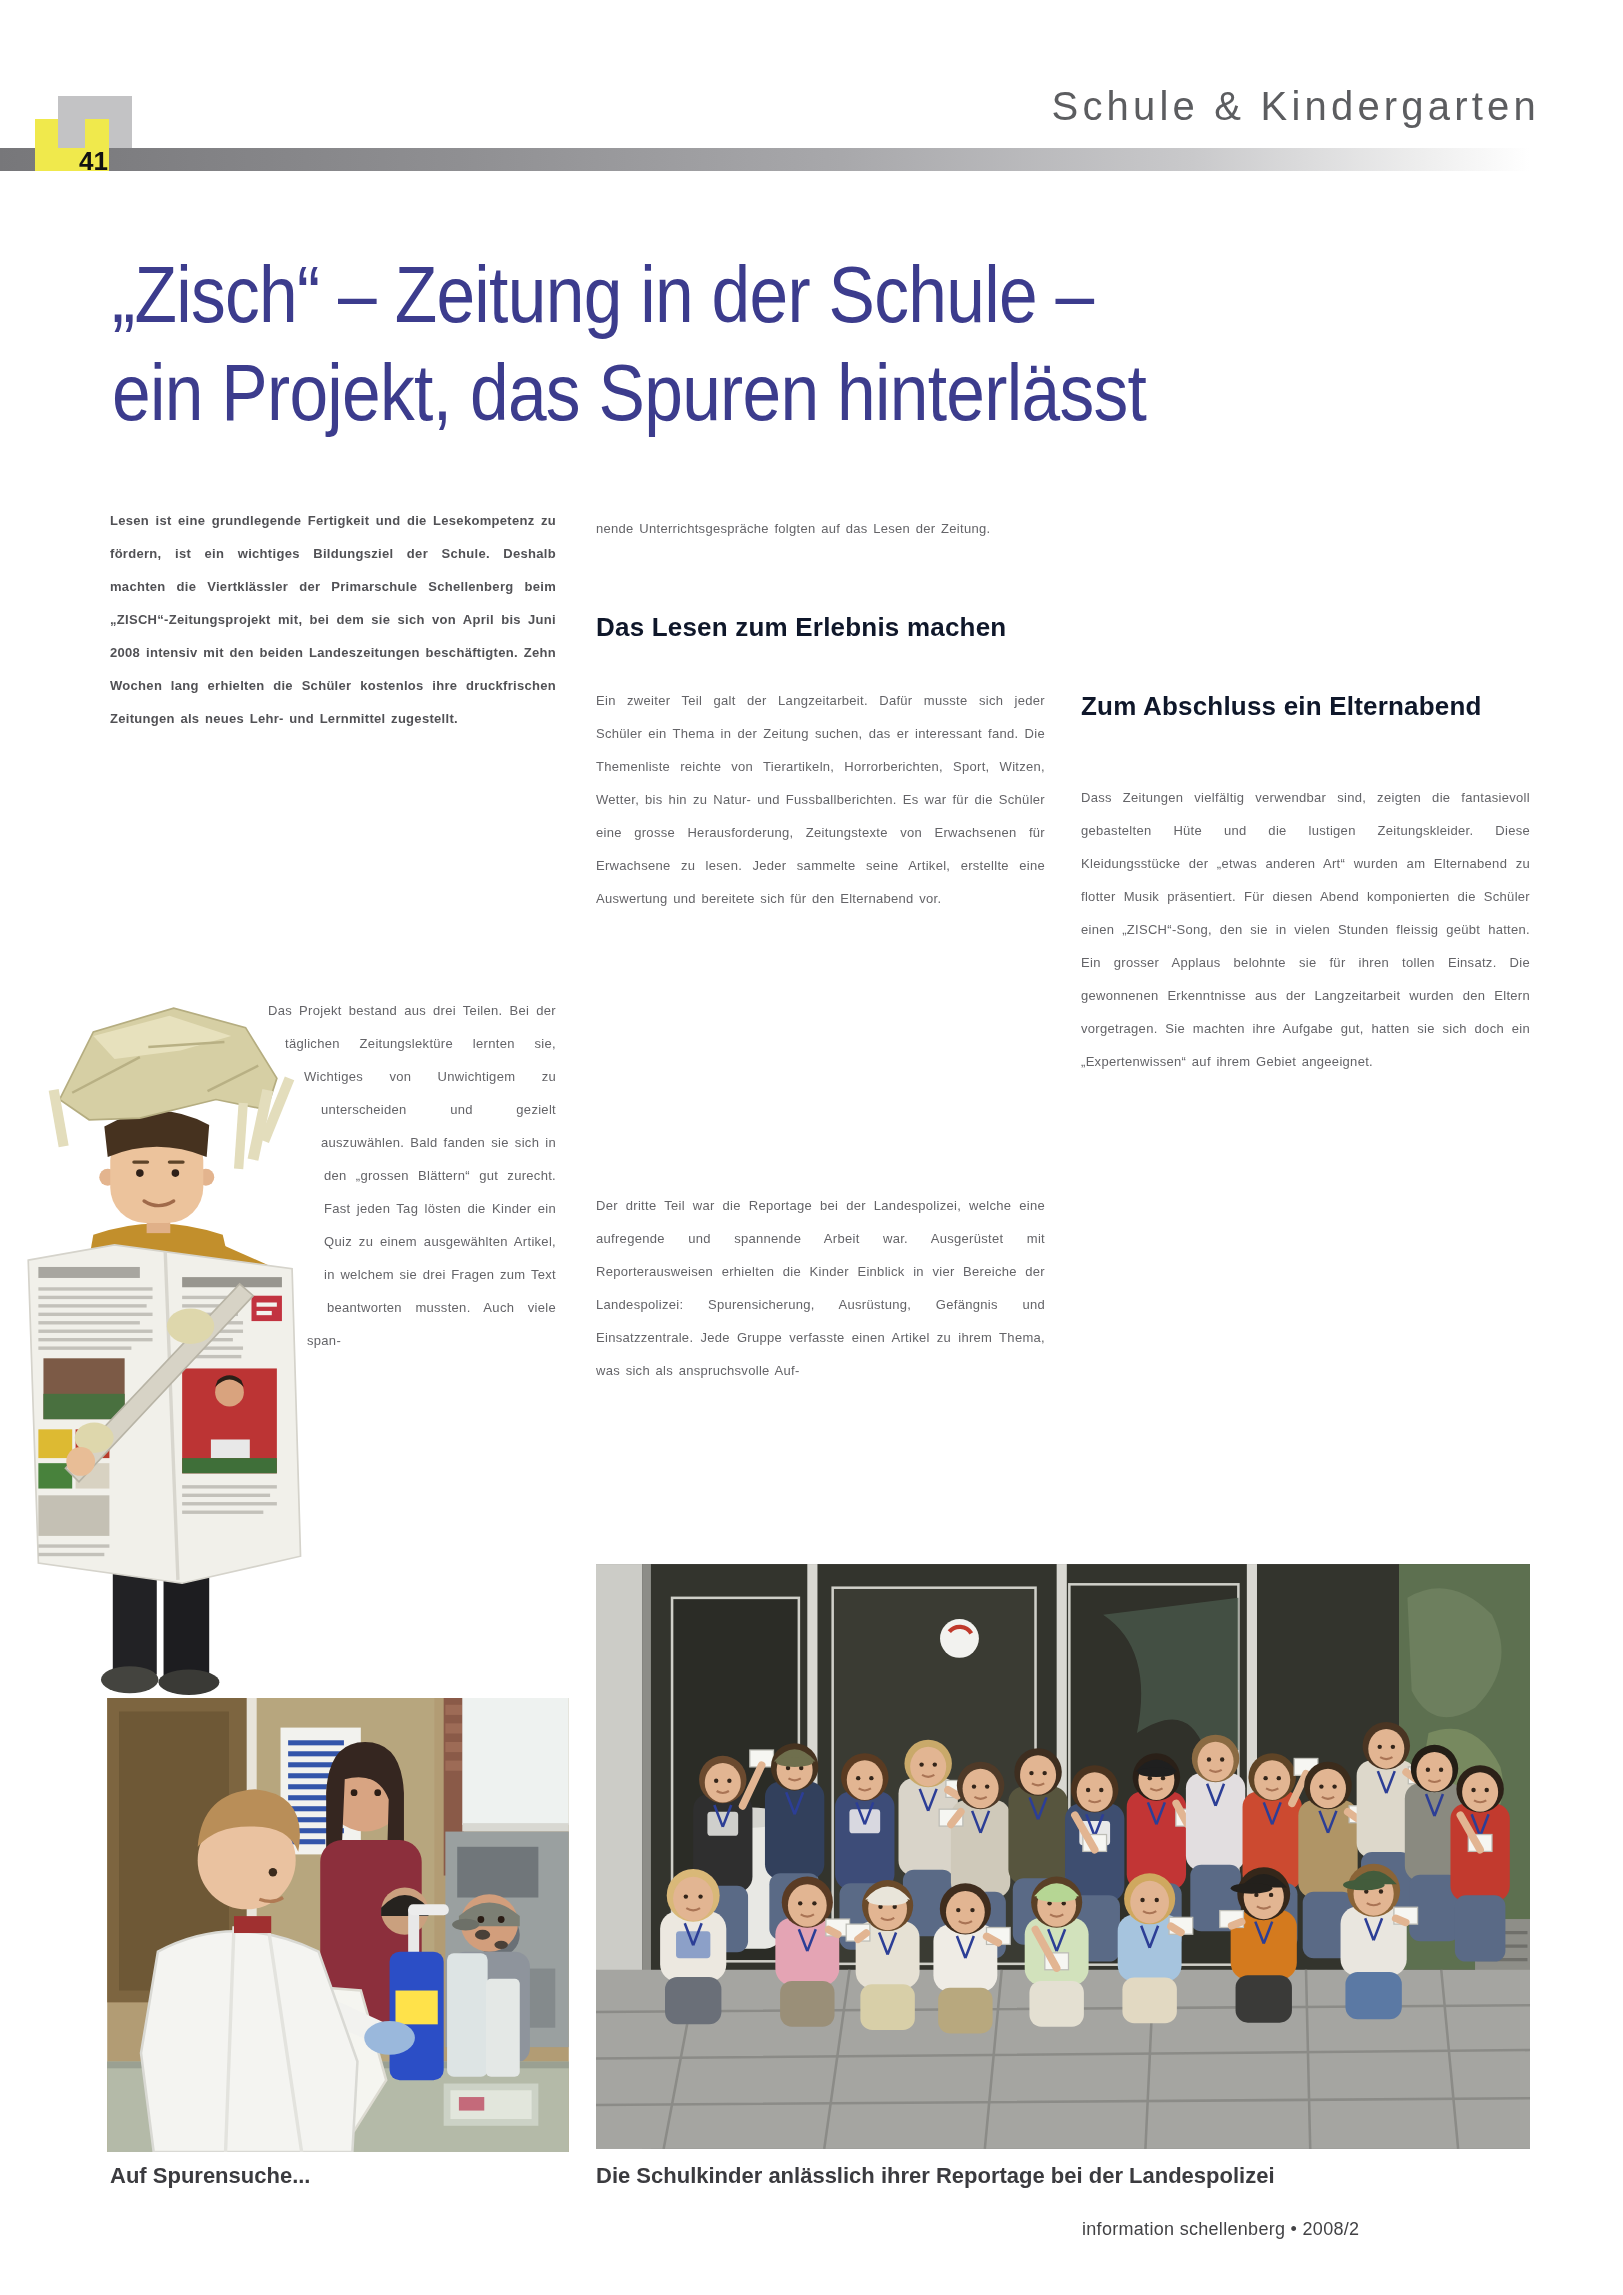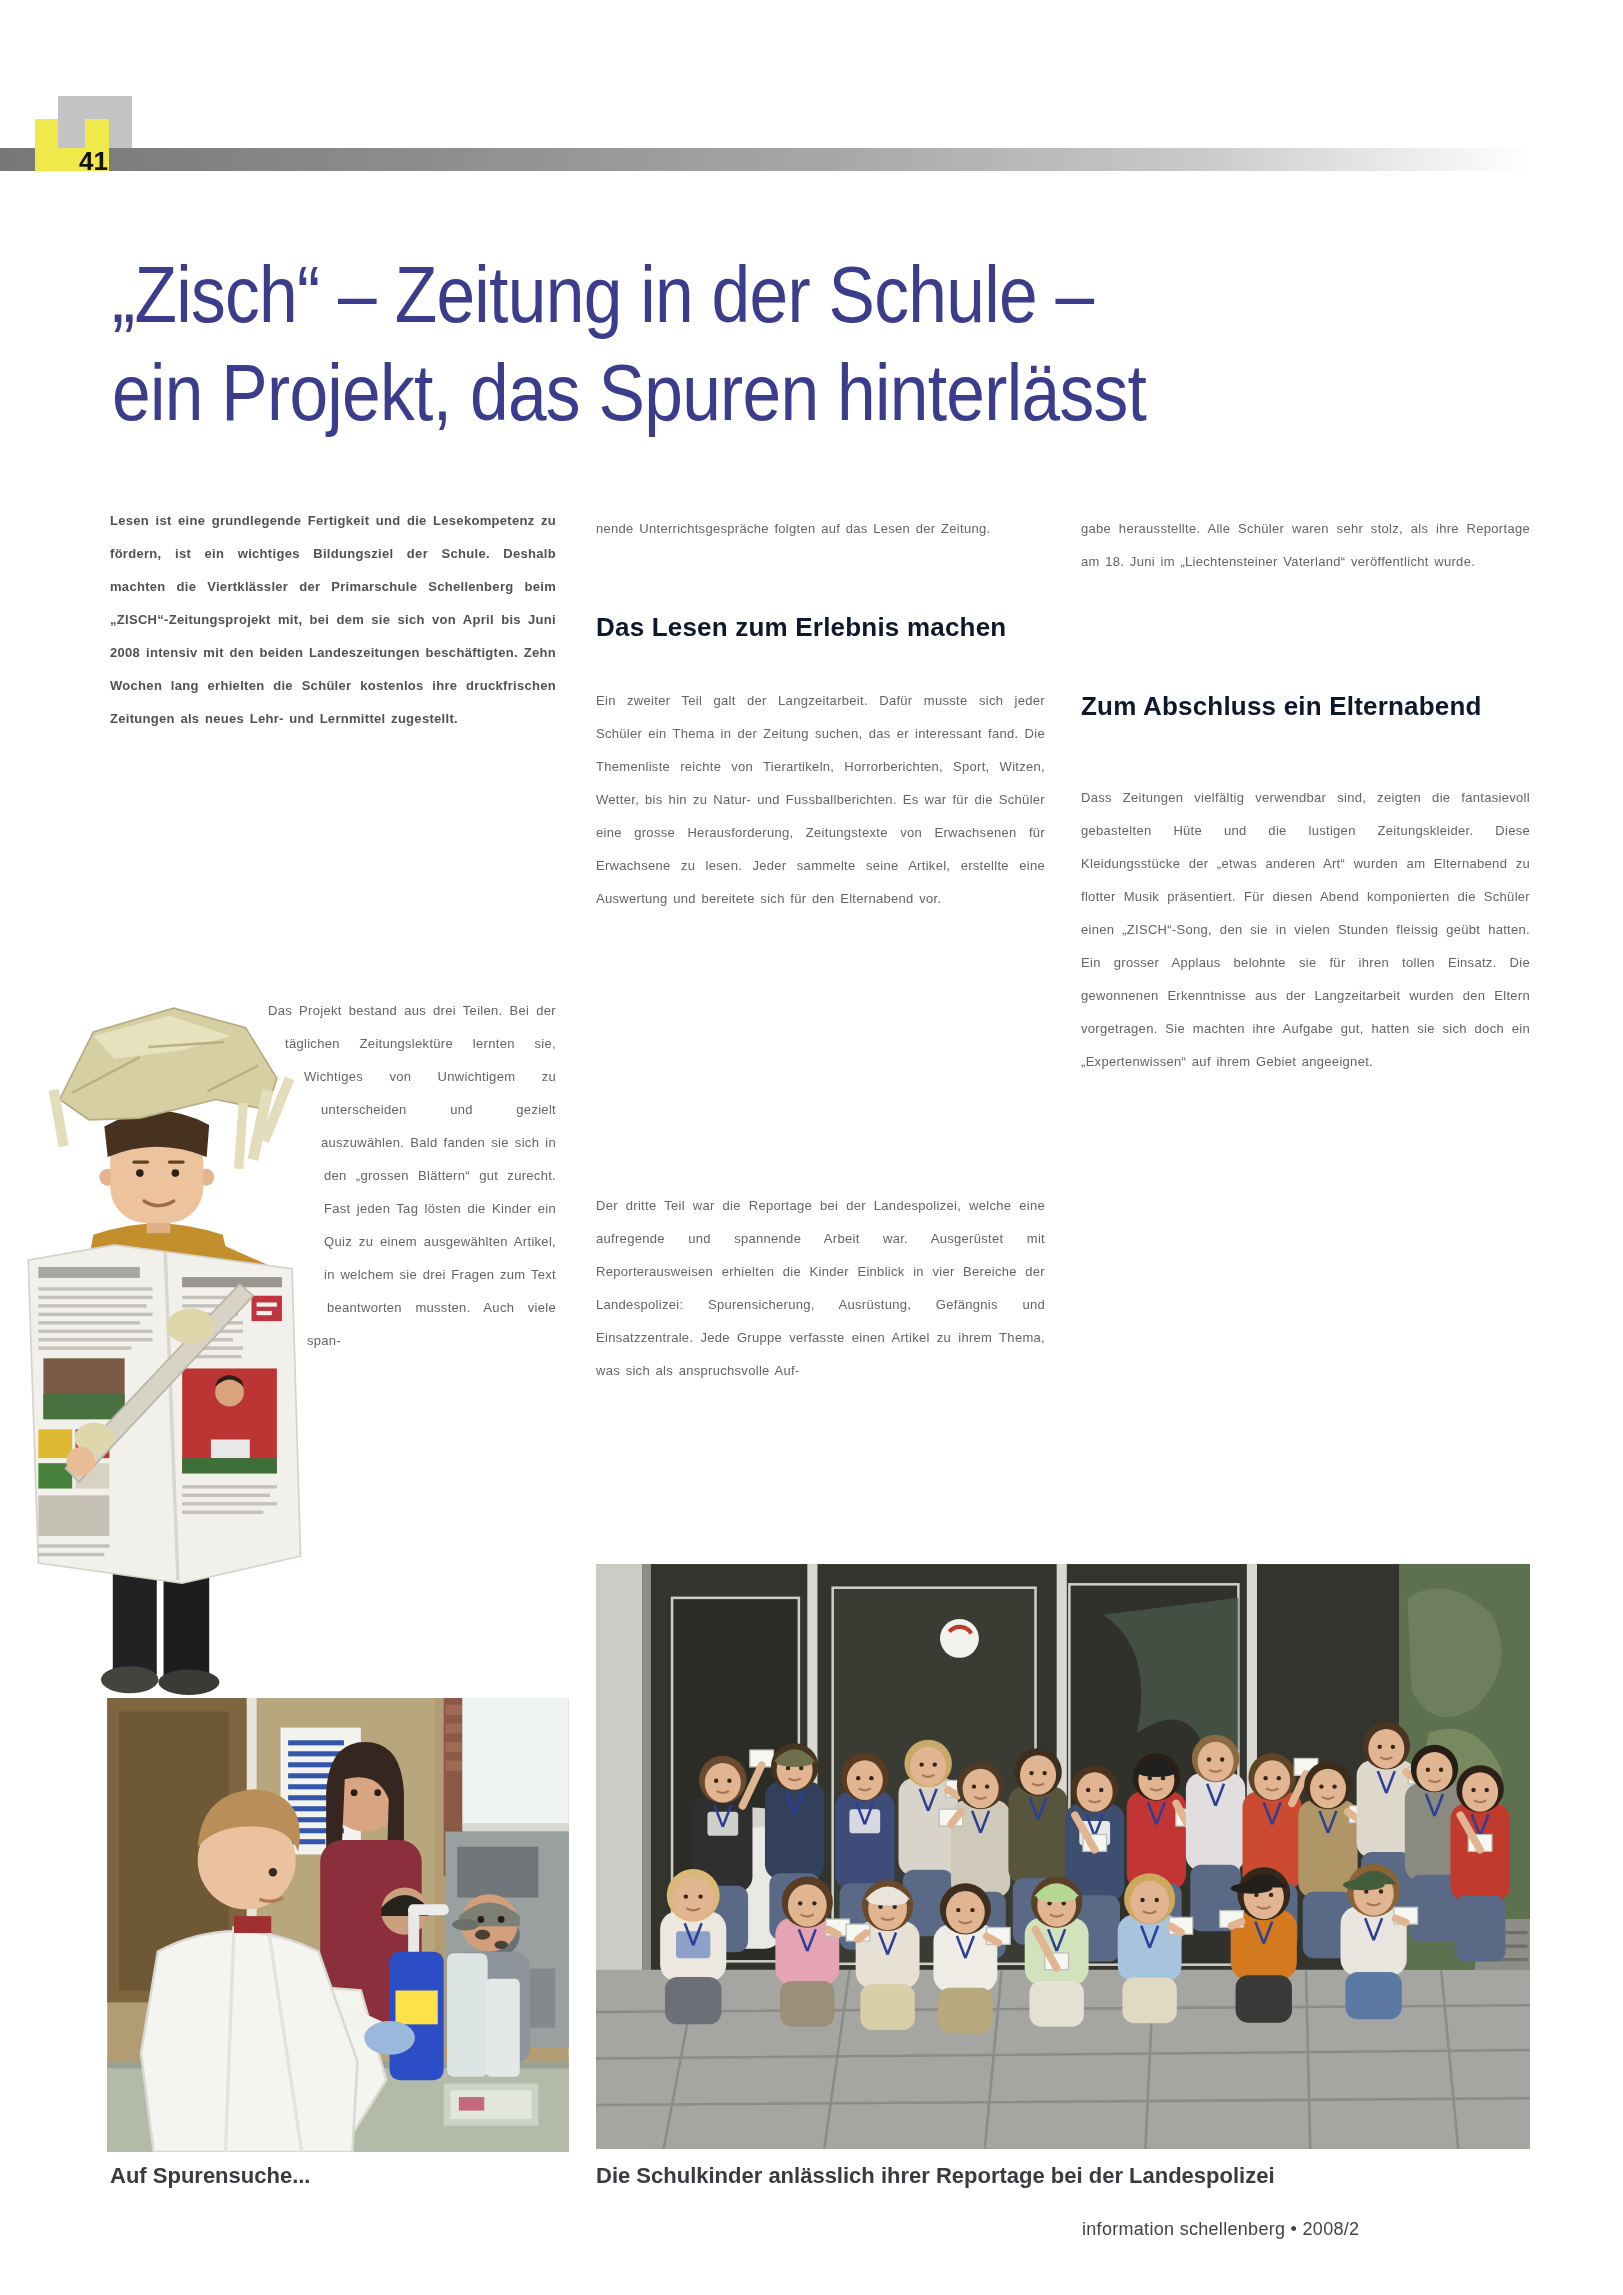--- a/index.html
+++ b/index.html
@@ -40,20 +40,21 @@
 </head>
 <body>
 
 <div class="page">
 
   <div class="grad-bar"></div>
   <div class="logo-yellow"></div>
   <div class="logo-gray"></div>
   <div class="logo-yellow-patch"></div>
   <div class="page-number">41</div>
+  <div class="section-title">Schule &amp; Kindergarten</div>
 
   <div class="title-line" id="title1">„Zisch“ – Zeitung in der Schule –</div>
   <div class="title-line" id="title2">ein Projekt, das Spuren hinterlässt</div>
 
   <div class="col intro" style="left:110px;top:484px;width:446px;">Lesen ist eine grundlegende Fertigkeit und die Lesekompetenz zu fördern, ist ein wichtiges Bildungsziel der Schule. Deshalb machten die Viertklässler der Primarschule Schellenberg beim „ZISCH“-Zeitungsprojekt mit, bei dem sie sich von April bis Juni 2008 intensiv mit den beiden Landeszeitungen beschäftigten. Zehn Wochen lang erhielten die Schüler kostenlos ihre druckfrischen Zeitungen als neues Lehr- und Lernmittel zugestellt.</div>
 
   <div class="photo" style="left:12.7px;top:998px;width:296px;height:702px;">
     <svg viewBox="0 0 350 830">
 
       <rect x="118" y="660" width="52" height="140" fill="#222225"></rect>
@@ -141,21 +142,20 @@
 
   <div class="col" id="col1-wrapped" style="left:110px;top:974px;width:446px;height:710px;">
     <div class="ws" style="width: 158px;"></div><div class="ws" style="width: 175px;"></div><div class="ws" style="width: 194px;"></div><div class="ws" style="width: 211px;"></div><div class="ws" style="width: 211px;"></div><div class="ws" style="width: 205px;"></div><div class="ws" style="width: 201px;"></div><div class="ws" style="width: 207px;"></div><div class="ws" style="width: 214px;"></div><div class="ws" style="width: 217px;"></div><div class="ws" style="width: 197px;"></div><div class="ws" style="width: 192px;"></div><div class="ws" style="width: 197px;"></div><div class="ws" style="width: 201px;"></div><div class="ws" style="width: 203px;"></div><div class="ws" style="width: 205px;"></div><div class="ws" style="width: 209px;"></div><div class="ws" style="width: 210px;"></div><div class="ws" style="width: 148px;"></div><div class="ws" style="width: 158px;"></div><span>Das Projekt bestand aus drei Teilen. Bei der täglichen Zeitungslektüre lernten sie, Wichtiges von Unwichtigem zu unterscheiden und gezielt auszuwählen. Bald fanden sie sich in den „grossen Blättern“ gut zurecht. Fast jeden Tag lösten die Kinder ein Quiz zu einem ausgewählten Artikel, in welchem sie drei Fragen zum Text beantworten mussten. Auch viele span-</span>
   </div>
 
   <div class="col" style="left:596px;top:492px;width:449px;">nende Unterrichtsgespräche folgten auf das Lesen der Zeitung.</div>
   <div class="subhead" style="left:596px;top:612px;">Das Lesen zum Erlebnis machen</div>
   <div class="col" style="left:596px;top:664px;width:449px;">Ein zweiter Teil galt der Langzeitarbeit. Dafür musste sich jeder Schüler ein Thema in der Zeitung suchen, das er interessant fand. Die Themenliste reichte von Tierartikeln, Horrorberichten, Sport, Witzen, Wetter, bis hin zu Natur- und Fussballberichten. Es war für die Schüler eine grosse Herausforderung, Zeitungstexte von Erwachsenen für Erwachsene zu lesen. Jeder sammelte seine Artikel, erstellte eine Auswertung und bereitete sich für den Elternabend vor.</div>
   <div class="col" style="left:596px;top:1169px;width:449px;">Der dritte Teil war die Reportage bei der Landespolizei, welche eine aufregende und spannende Arbeit war. Ausgerüstet mit Reporterausweisen erhielten die Kinder Einblick in vier Bereiche der Landespolizei: Spurensicherung, Ausrüstung, Gefängnis und Einsatzzentrale. Jede Gruppe verfasste einen Artikel zu ihrem Thema, was sich als anspruchsvolle Auf-</div>
 
-  <div class="col" style="left:1081px;top:492px;width:449px;">gabe herausstellte. Alle Schüler waren sehr stolz, als ihre Reportage am 18. Juni im „Liechtensteiner Vaterland“ veröffentlicht wurde.</div>
   <div class="subhead" style="left:1081px;top:691px;">Zum Abschluss ein Elternabend</div>
   <div class="col" style="left:1081px;top:761px;width:449px;">
     <p>Dass Zeitungen vielfältig verwendbar sind, zeigten die fantasievoll gebastelten Hüte und die lustigen Zeitungskleider. Diese Kleidungsstücke der „etwas anderen Art“ wurden am Elternabend zu flotter Musik präsentiert. Für diesen Abend komponierten die Schüler einen „ZISCH“-Song, den sie in vielen Stunden fleissig geübt hatten. Ein grosser Applaus belohnte sie für ihren tollen Einsatz. Die gewonnenen Erkenntnisse aus der Langzeitarbeit wurden den Eltern vorgetragen. Sie machten ihre Aufgabe gut, hatten sie sich doch ein „Expertenwissen“ auf ihrem Gebiet angeeignet.</p>
   </div>
 
   <div class="photo" style="left:107px;top:1698px;width:462px;height:454px;">
     <svg viewBox="0 0 546 537">
       <rect x="0" y="0" width="546" height="537" fill="#b29c74"></rect>
       <rect x="0" y="0" width="170" height="360" fill="#7d6540"></rect>
       <rect x="14" y="16" width="130" height="330" fill="#6e5836"></rect>

